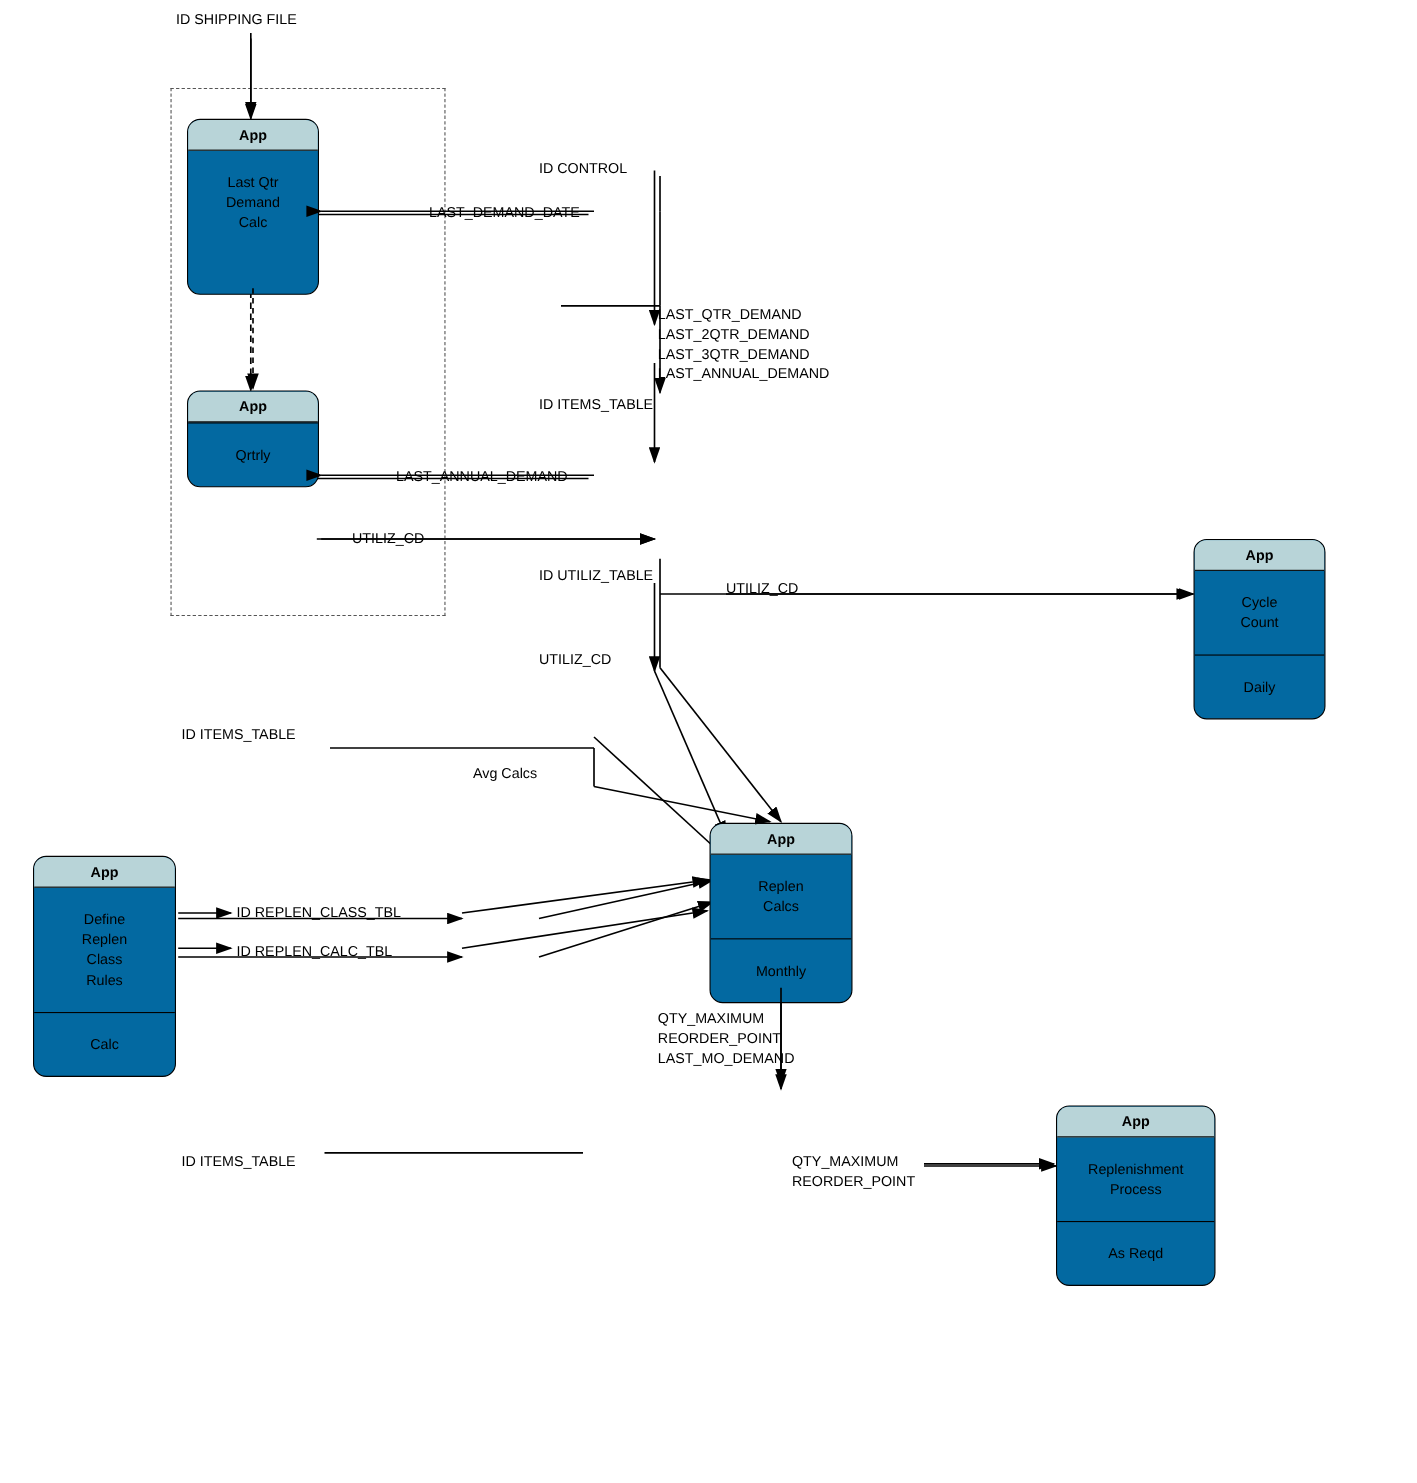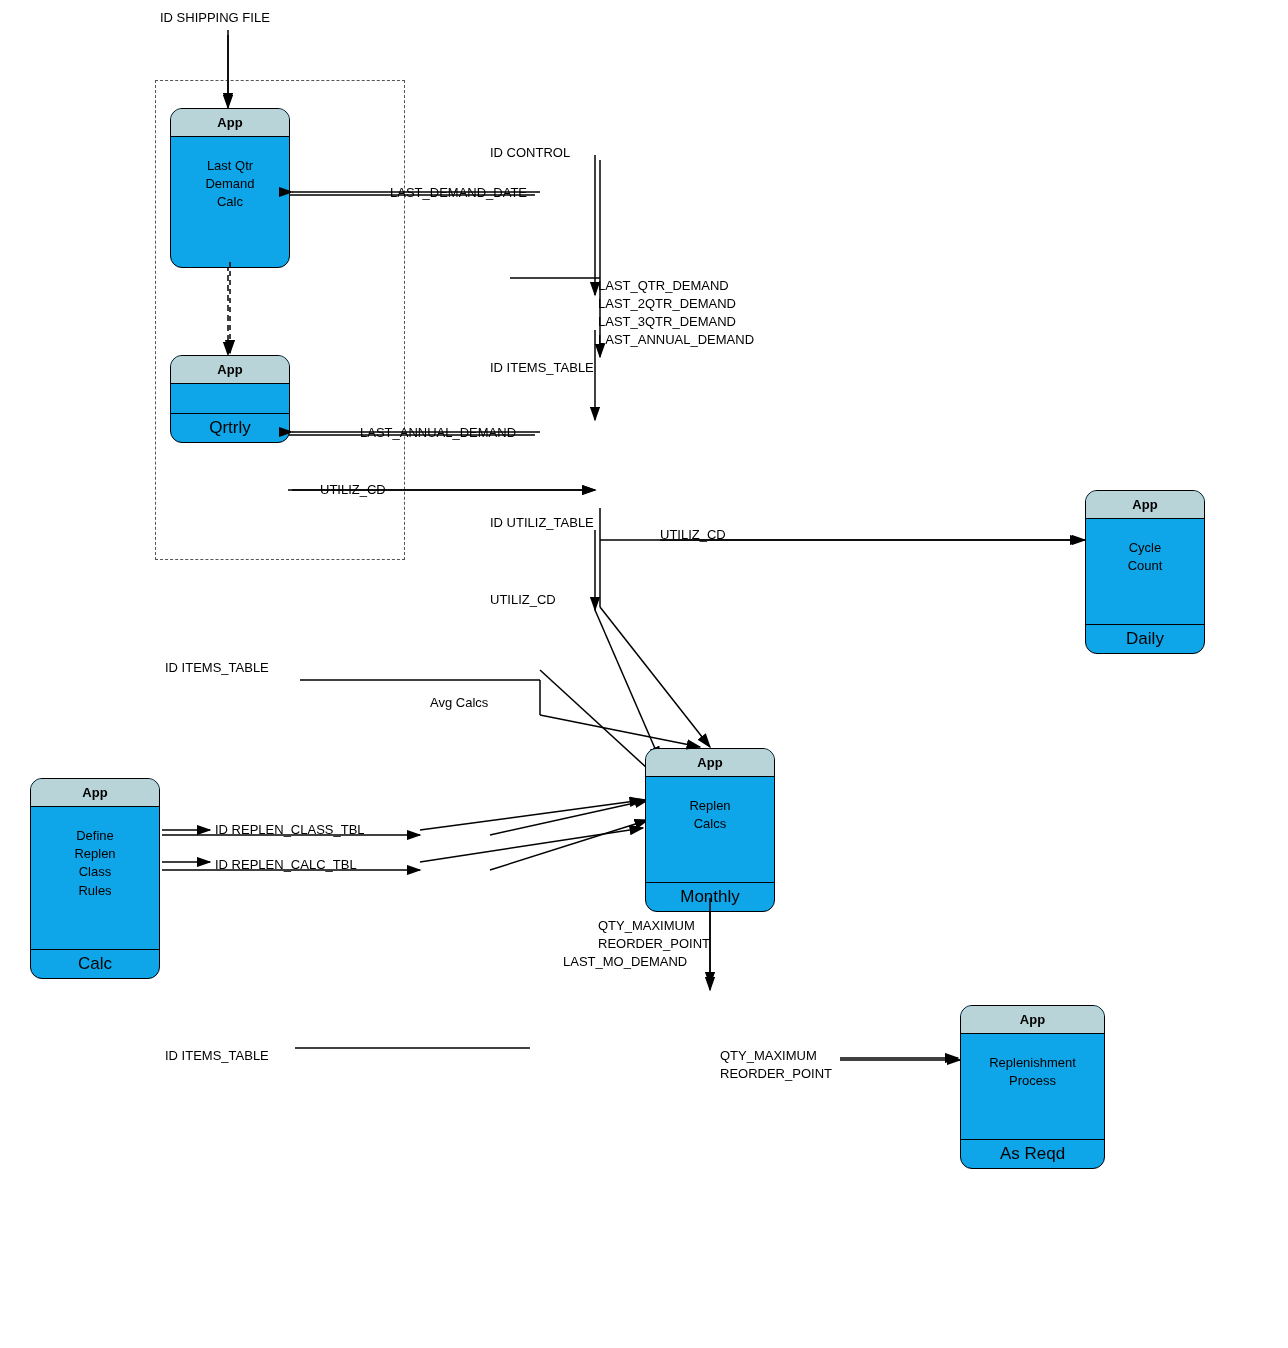--- a/index.html
+++ b/index.html
@@ -16,42 +16,41 @@
       position: relative;
       width: 1288px;
       height: 1124px;
     }
     
     .app-node {
       position: absolute;
       border: 1.5px solid #000;
       border-radius: 12px;
       overflow: hidden;
-      background: #0ea5e9;
+      background: #0369a1;
     }
     .app-node-header {
       background: #b8d4d8;
       text-align: center;
       padding: 6px 8px;
       font-weight: bold;
       font-size: 13px;
       border-bottom: 1.5px solid #000;
     }
     .app-node-body {
       text-align: center;
       padding: 20px 10px;
       font-size: 13px;
       line-height: 1.4;
     }
     .app-node-footer {
       border-top: 1.5px solid #000;
       text-align: center;
-      padding: 4px 8px;
-      font-size: 17px;
-      margin-top: 29px;
+      padding: 21px 8px;
+      font-size: 13px;
     }
     
     .label {
       position: absolute;
       font-size: 13px;
       white-space: nowrap;
     }
     
     .dashed-box {
       position: absolute;
@@ -145,21 +144,21 @@
   <div class="label" style="left:165px; top:660px;">ID   ITEMS_TABLE</div>
 
   <div class="label" style="left:430px; top:695px;">Avg Calcs</div>
 
   <div class="label" style="left:215px; top:822px;">ID   REPLEN_CLASS_TBL</div>
 
   <div class="label" style="left:215px; top:857px;">ID   REPLEN_CALC_TBL</div>
 
   <div class="label" style="left:598px; top:918px;">QTY_MAXIMUM</div>
   <div class="label" style="left:598px; top:936px;">REORDER_POINT</div>
-  <div class="label" style="left:563px; top:954px;">LAST_MO_DEMAND</div>
+  <div class="label" style="left:598px; top:954px;">LAST_MO_DEMAND</div>
 
   <div class="label" style="left:165px; top:1048px;">ID   ITEMS_TABLE</div>
 
   <div class="label" style="left:720px; top:1048px;">QTY_MAXIMUM</div>
   <div class="label" style="left:720px; top:1066px;">REORDER_POINT</div>
 
   <div class="app-node" style="left:170px; top:108px; width:120px;">
     <div class="app-node-header">App</div>
     <div class="app-node-body">Last Qtr<br>Demand<br>Calc</div>
     <div style="height:35px; border-top:0;"></div>

